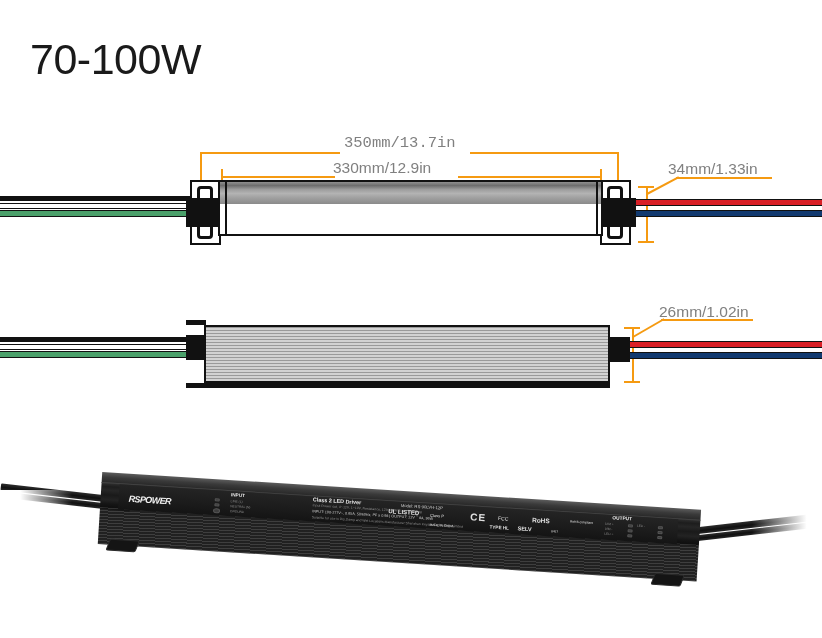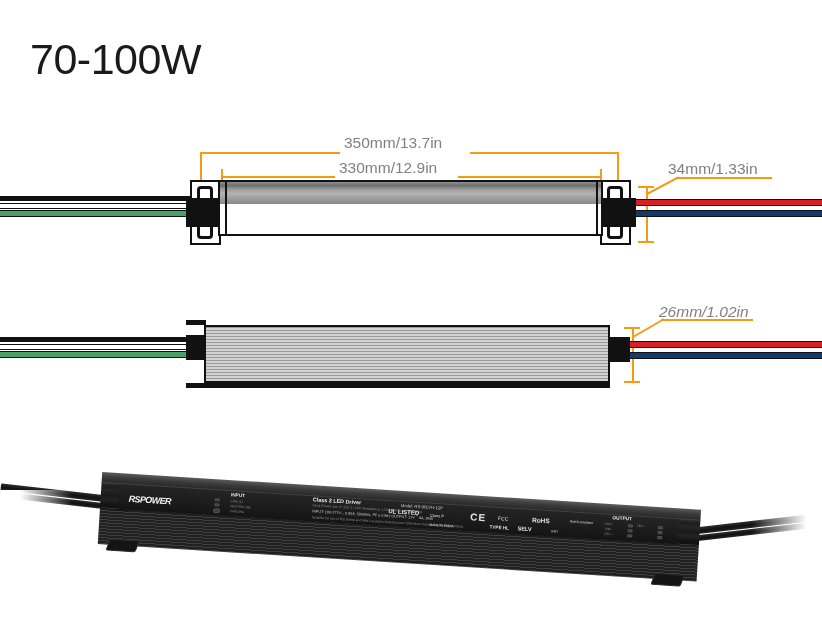--- a/index.html
+++ b/index.html
@@ -218,27 +218,27 @@
 <div id="stage">
 
   <div id="title">70-100W</div>
 
   <div id="topview">
 
     <div class="oline-v" style="left:200px; top:152px; height:28px;"></div>
     <div class="oline-v" style="left:617px; top:152px; height:38px;"></div>
     <div class="oline-h" style="left:200px; top:152px; width:140px;"></div>
     <div class="oline-h" style="left:470px; top:152px; width:149px;"></div>
-    <div class="dim-text" style="left:344px; top:134px;">350mm/13.7in</div>
+    <div class="dim-text" style="left:344px; top:134px;font-family:Liberation Mono, monospace;">350mm/13.7in</div>
 
     <div class="oline-v" style="left:221px; top:169px; height:18px;"></div>
     <div class="oline-v" style="left:600px; top:169px; height:18px;"></div>
     <div class="oline-h" style="left:221px; top:176px; width:114px;"></div>
     <div class="oline-h" style="left:458px; top:176px; width:144px;"></div>
-    <div class="dim-text" style="left:333px; top:159px;margin-left:6px;">330mm/12.9in</div>
+    <div class="dim-text" style="left:333px; top:159px;">330mm/12.9in</div>
 
     <div class="oline-v" style="left:646px; top:186px; height:57px;"></div>
     <div class="oline-h" style="left:638px; top:186px; width:16px;"></div>
     <div class="oline-h" style="left:638px; top:241px; width:16px;"></div>
 
     <div class="oleader" style="left:647px; top:193px; width:36px; transform: rotate(-28deg);"></div>
     <div class="oline-h" style="left:676px; top:177px; width:96px;"></div>
     <div class="dim-text" style="left:668px; top:160px;">34mm/1.33in</div>
 
     <div class="wire w-black" style="left:0px; top:196px; width:196px; height:5px;"></div>
@@ -266,21 +266,21 @@
     <div class="seam" style="left:596px; top:180px; height:56px;"></div>
   </div>
 
   <div id="sideview">
 
     <div class="oline-v" style="left:632px; top:27px; height:56px;"></div>
     <div class="oline-h" style="left:624px; top:27px; width:16px;"></div>
     <div class="oline-h" style="left:624px; top:81px; width:16px;"></div>
     <div class="oleader" style="left:633px; top:36px; width:36px; transform: rotate(-30deg);"></div>
     <div class="oline-h" style="left:661px; top:19px; width:92px;"></div>
-    <div class="dim-text" style="left:659px; top:3px;font-style:italic;">26mm/1.02in</div>
+    <div class="dim-text" style="left:659px; top:3px;">26mm/1.02in</div>
 
     <div class="wire w-black" style="left:0px; top:37px; width:200px; height:5px;"></div>
     <div class="wire w-white" style="left:0px; top:44px; width:200px; height:4px;"></div>
     <div class="wire w-green" style="left:0px; top:51px; width:200px; height:5px;"></div>
     <div class="grommet" style="left:186px; top:35px; width:26px; height:25px;"></div>
 
     <div class="wire w-red" style="left:612px; top:41px; width:210px; height:5px;"></div>
     <div class="wire w-blue" style="left:612px; top:52px; width:210px; height:5px;"></div>
     <div class="grommet" style="left:604px; top:37px; width:26px; height:25px;"></div>
 

